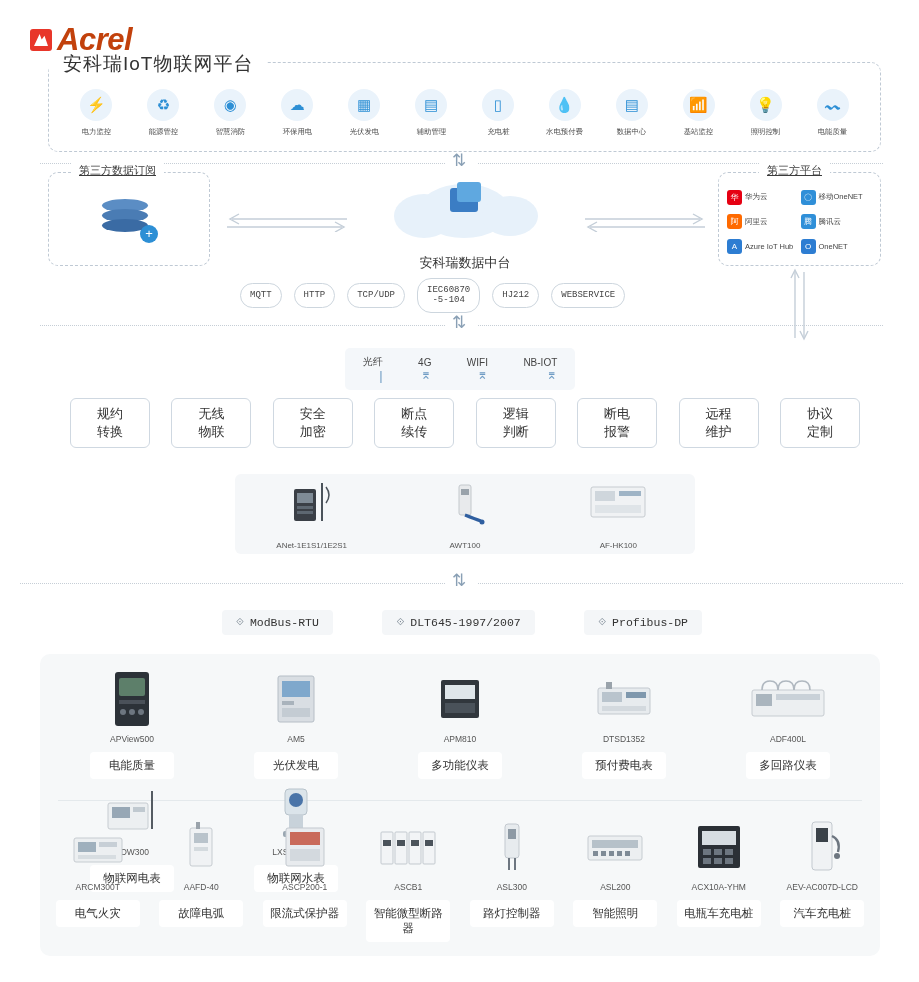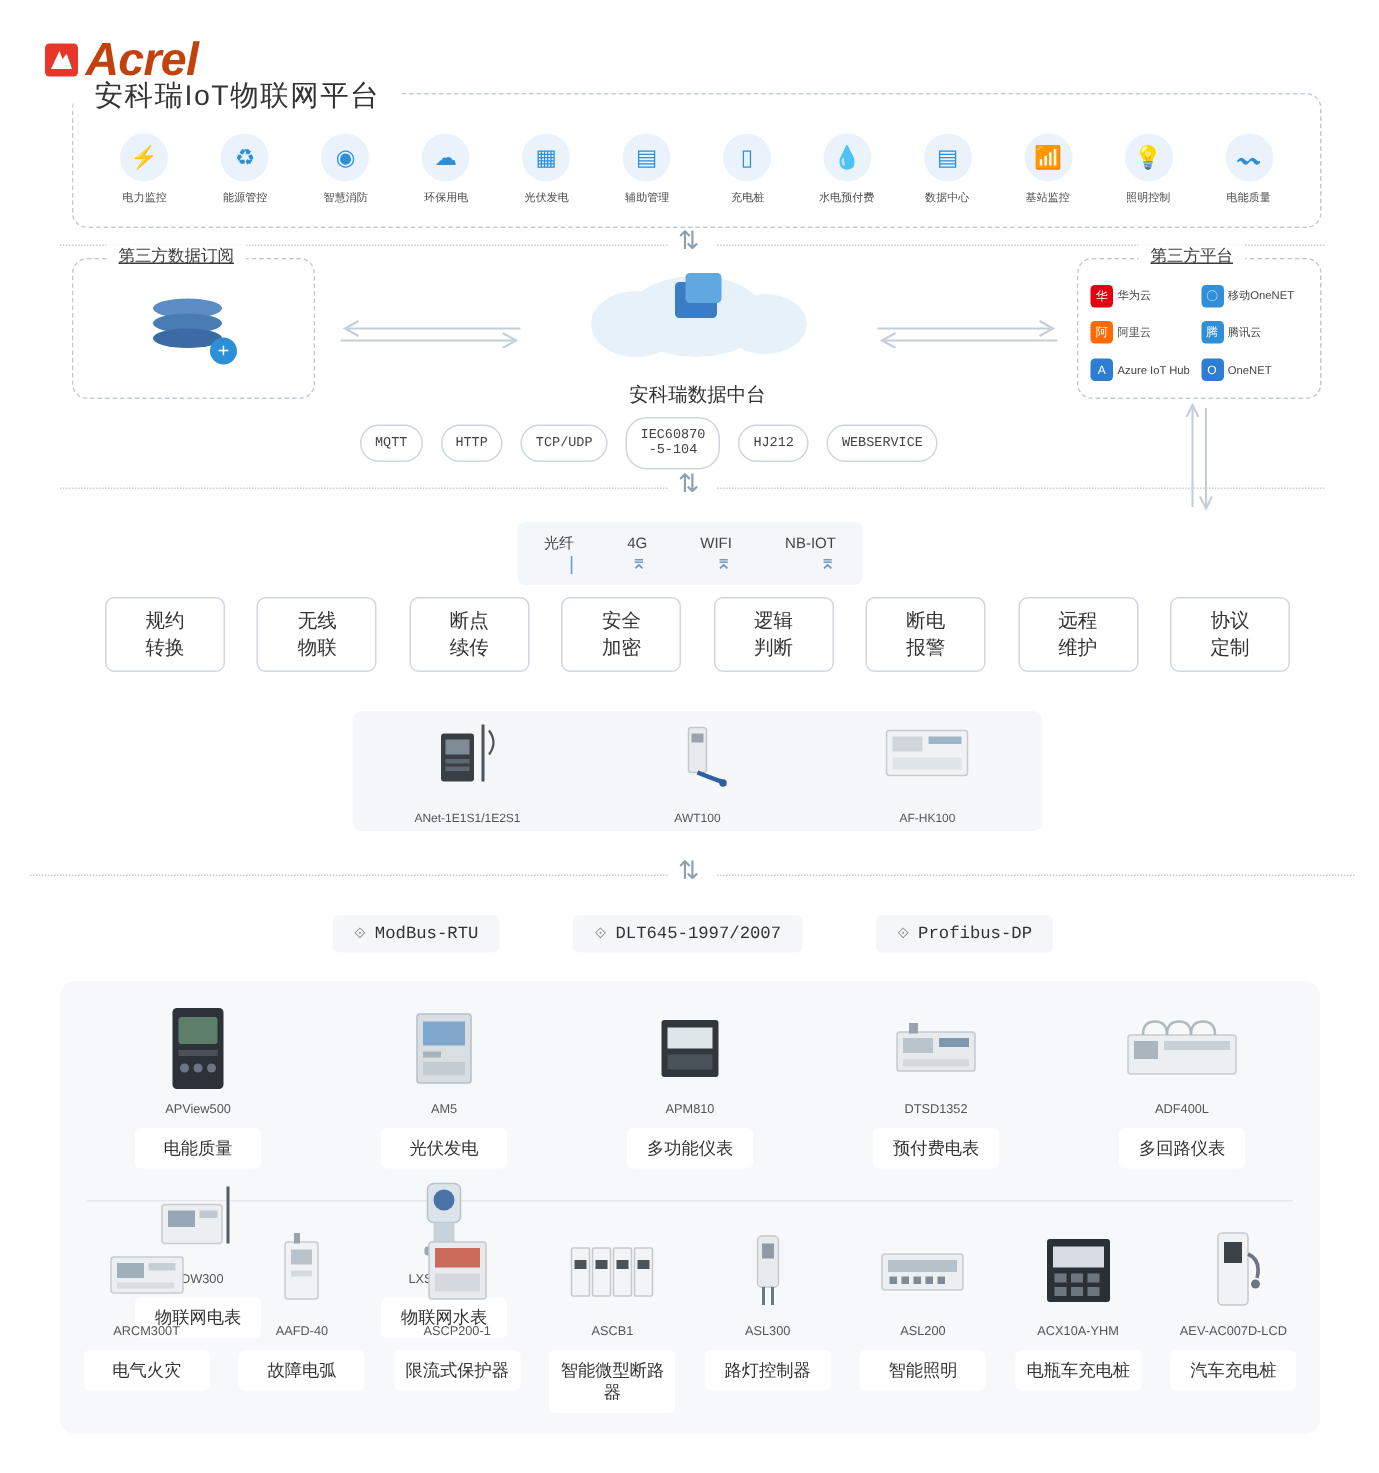--- a/index.html
+++ b/index.html
@@ -339,24 +339,24 @@
     <span>NB-IOT</span>
     <span class="g">⌆</span>
   </div>
 </div>
 
 <div class="feat-row">
   <div class="feat" style="white-space:pre-line">规约
 转换</div>
   <div class="feat" style="white-space:pre-line">无线
 物联</div>
+  <div class="feat" style="white-space:pre-line">安全
+加密</div>
   <div class="feat" style="white-space:pre-line">断点
 续传</div>
-  <div class="feat" style="white-space:pre-line">安全
-加密</div>
   <div class="feat" style="white-space:pre-line">逻辑
 判断</div>
   <div class="feat" style="white-space:pre-line">断电
 报警</div>
   <div class="feat" style="white-space:pre-line">远程
 维护</div>
   <div class="feat" style="white-space:pre-line">协议
 定制</div>
 </div>
 

